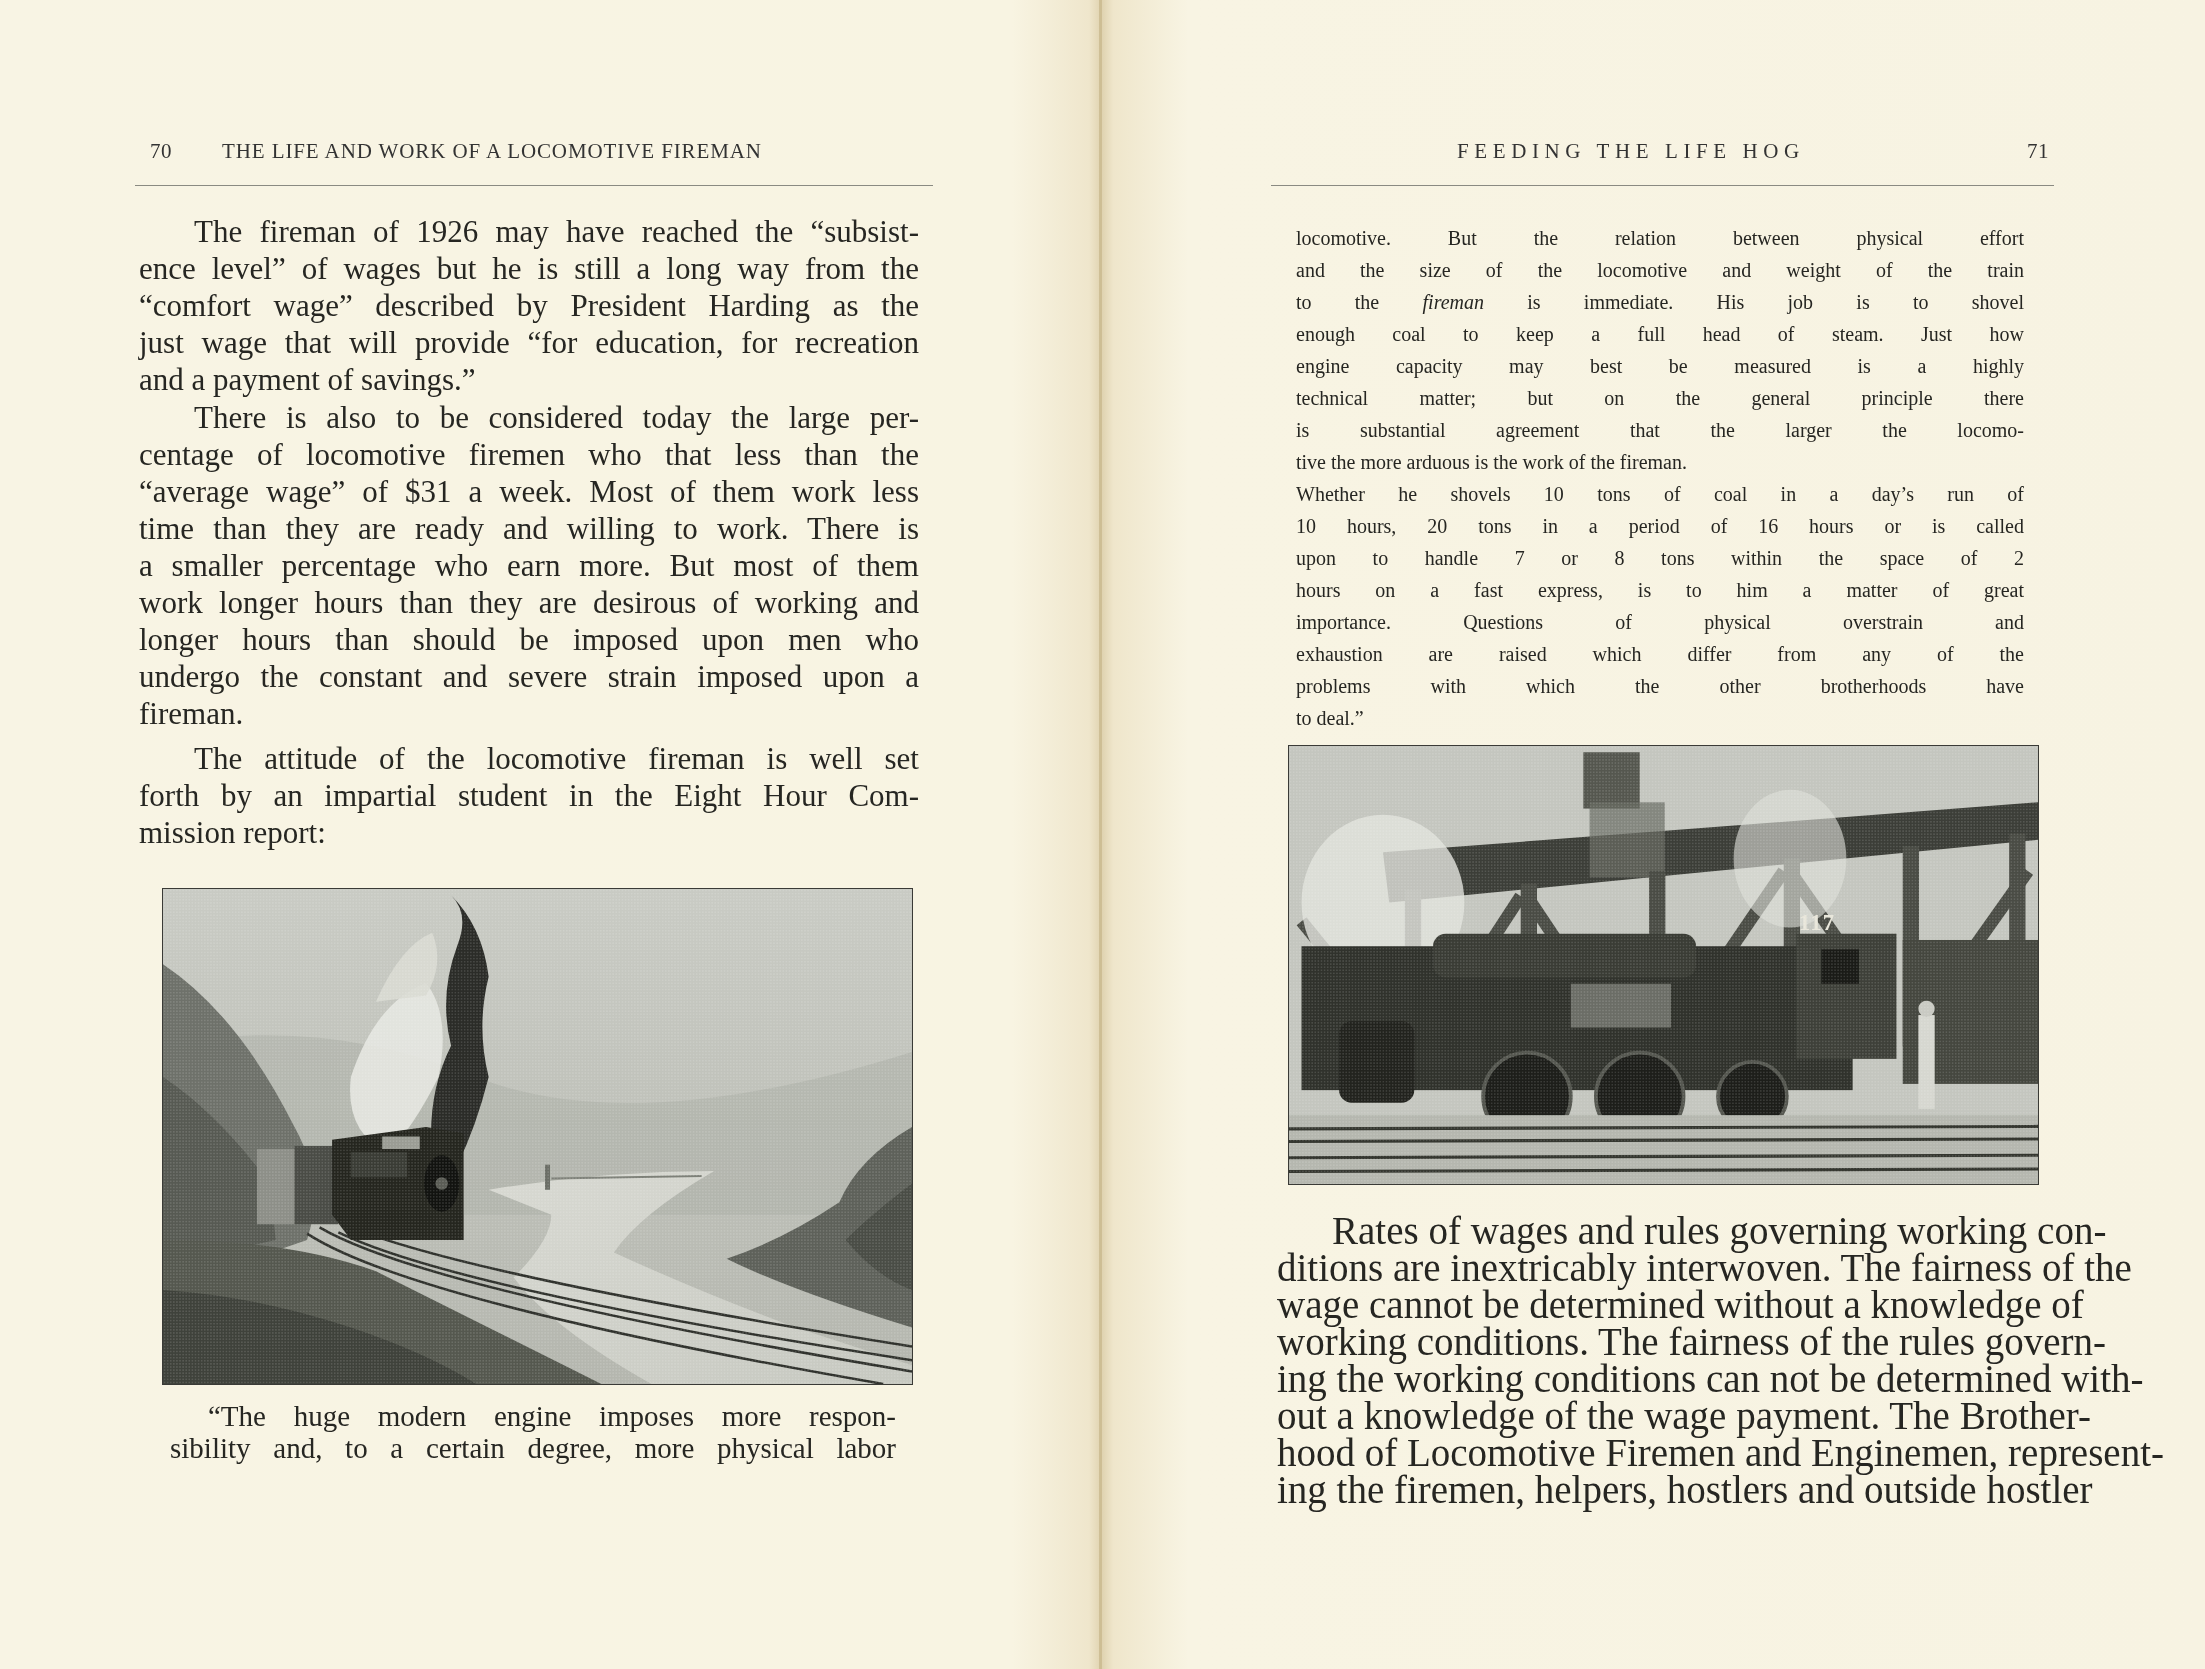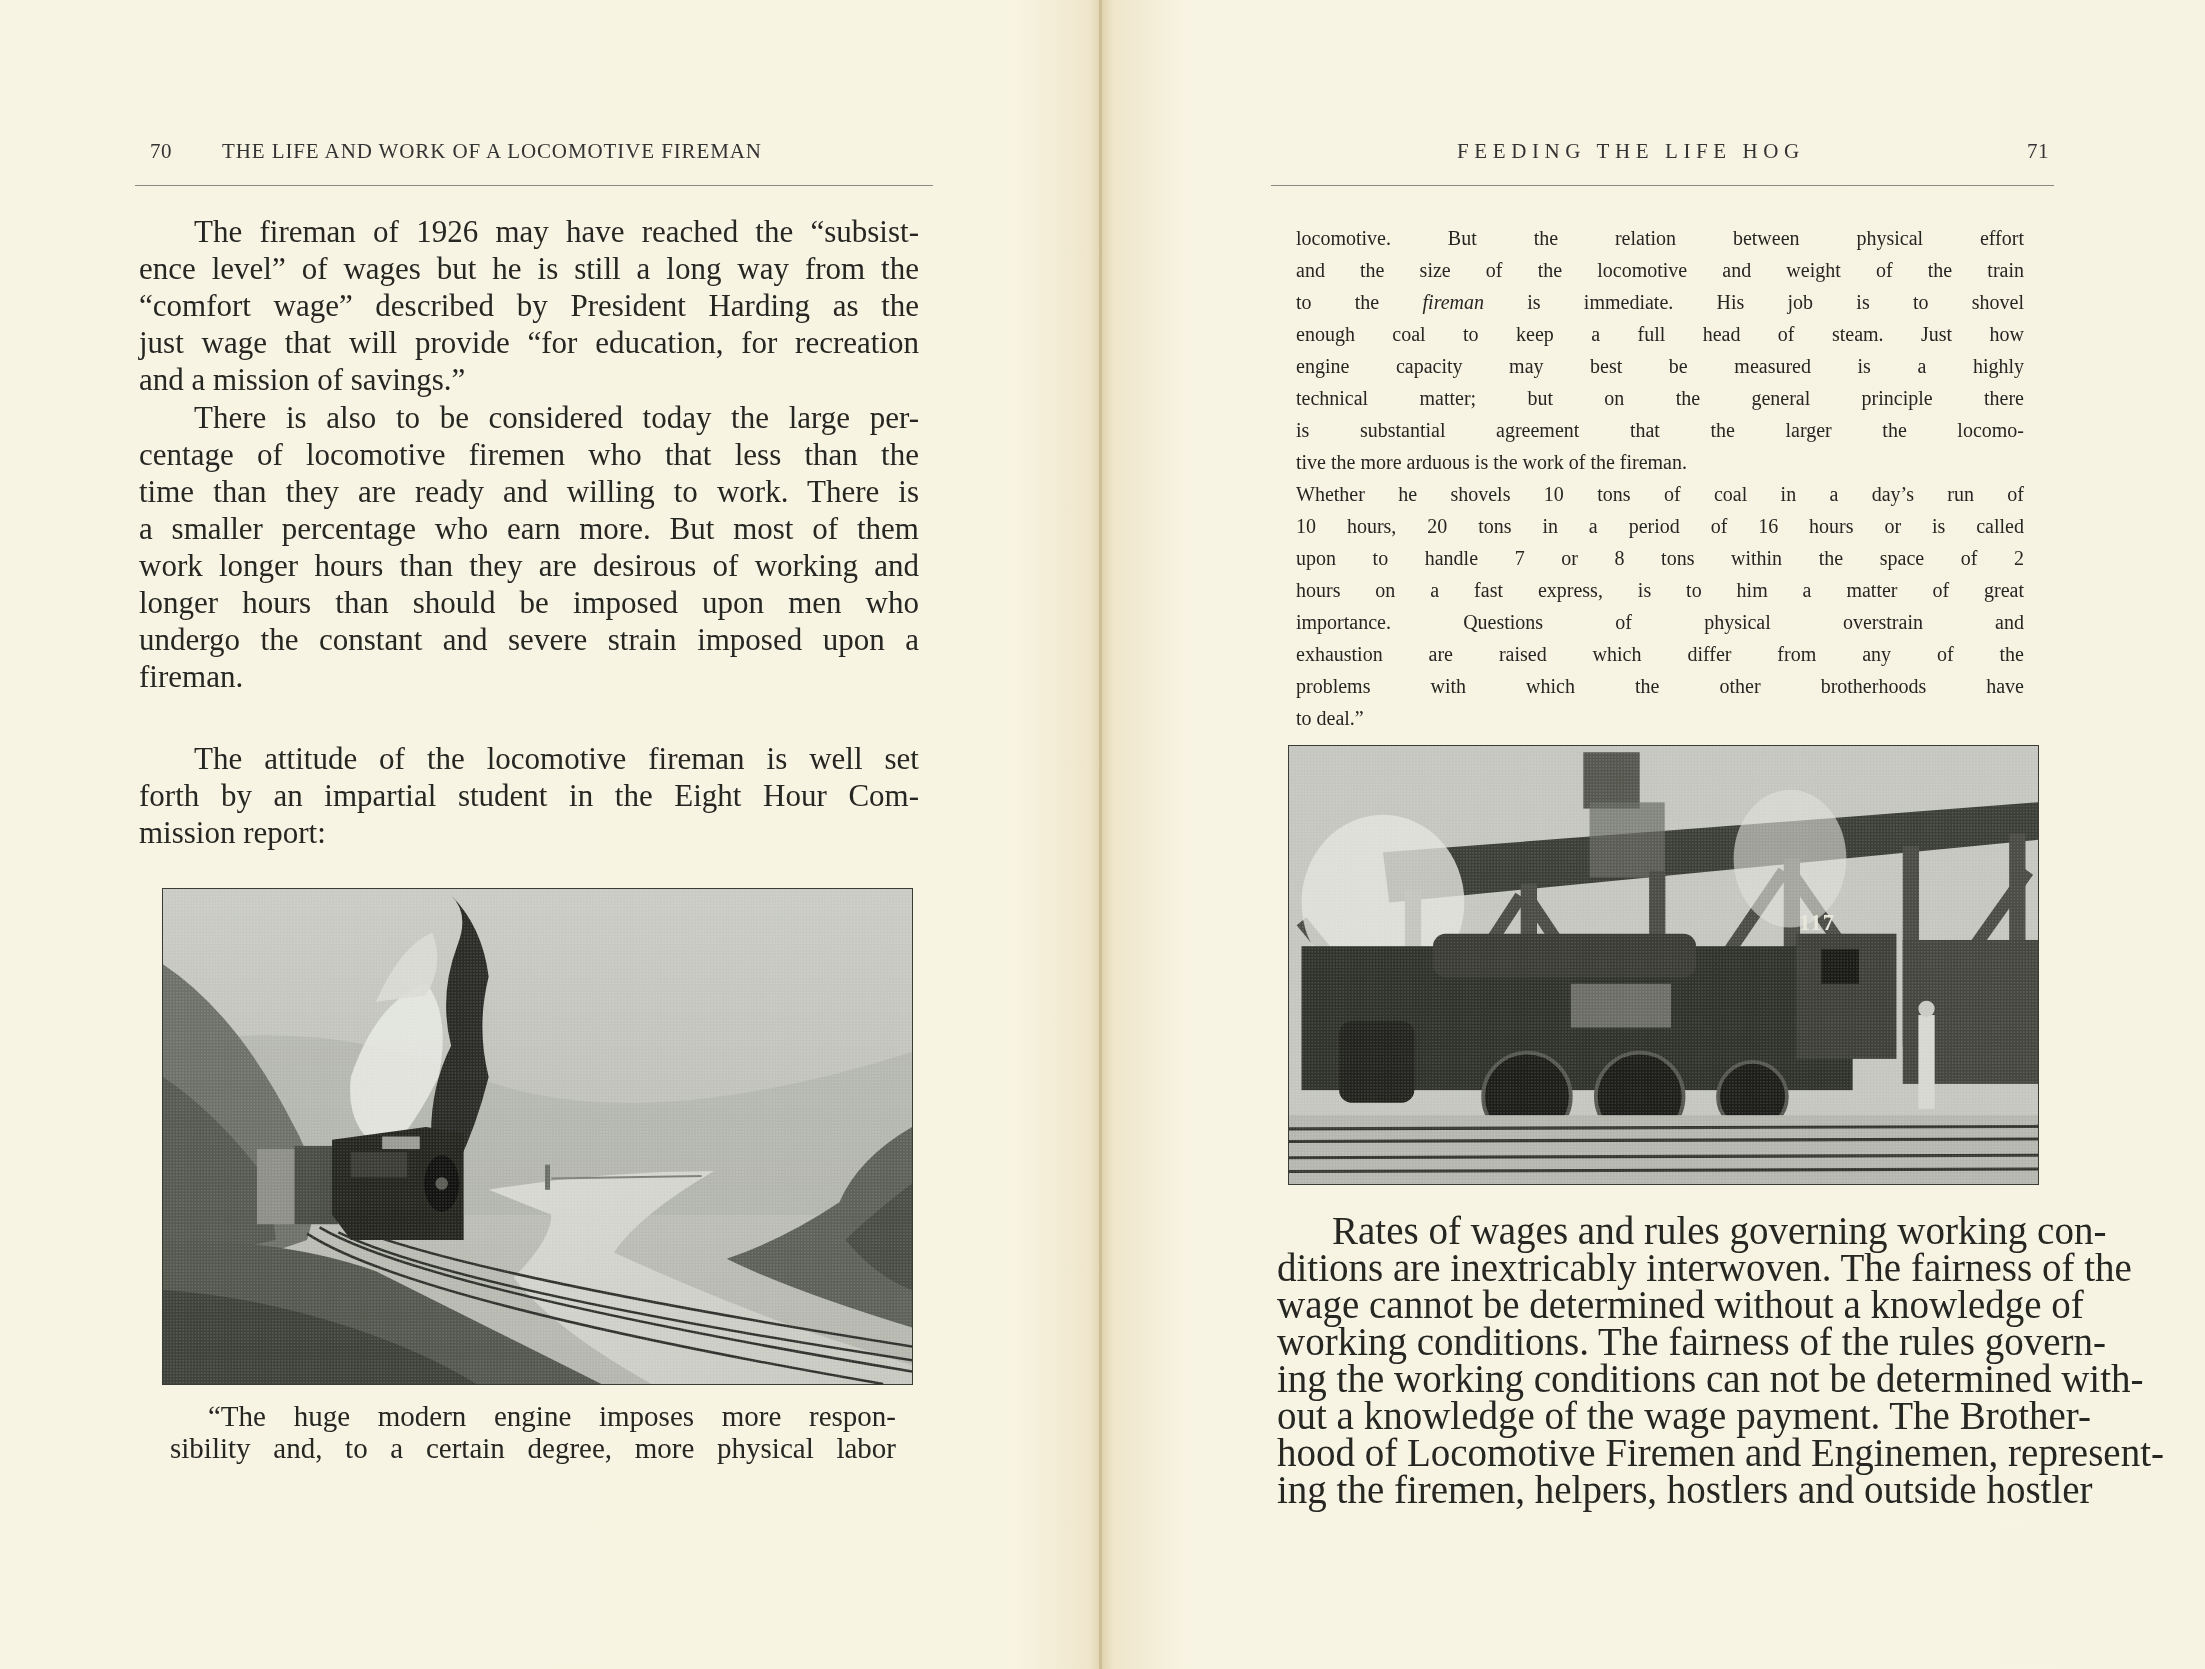--- a/index.html
+++ b/index.html
@@ -83,26 +83,27 @@
 
 <div class="running-head left-head-num">70</div>
 <div class="running-head left-head-title">THE LIFE AND WORK OF A LOCOMOTIVE FIREMAN</div>
 <div class="head-rule" style="left:135px;width:798px;"></div>
 
 <div class="text-block left-col p1">
   <span class="line indent">The fireman of 1926 may have reached the “subsist-</span>
   <span class="line">ence level” of wages but he is still a long way from the</span>
   <span class="line">“comfort wage” described by President Harding as the</span>
   <span class="line">just wage that will provide “for education, for recreation</span>
-  <span class="line last">and a mission of savings.”</span>
+  <span class="line last">and a payment of savings.”</span>
 </div>
 
 <div class="text-block left-col p2">
   <span class="line indent">There is also to be considered today the large per-</span>
   <span class="line">centage of locomotive firemen who that less than the</span>
+  <span class="line">“average wage” of $31 a week.  Most of them work less</span>
   <span class="line">time than they are ready and willing to work.  There is</span>
   <span class="line">a smaller percentage who earn more.  But most of them</span>
   <span class="line">work longer hours than they are desirous of working and</span>
   <span class="line">longer hours than should be imposed upon men who</span>
   <span class="line">undergo the constant and severe strain imposed upon a</span>
   <span class="line last">fireman.</span>
 </div>
 
 <div class="text-block left-col p3">
   <span class="line indent">The attitude of the locomotive fireman is well set</span>

